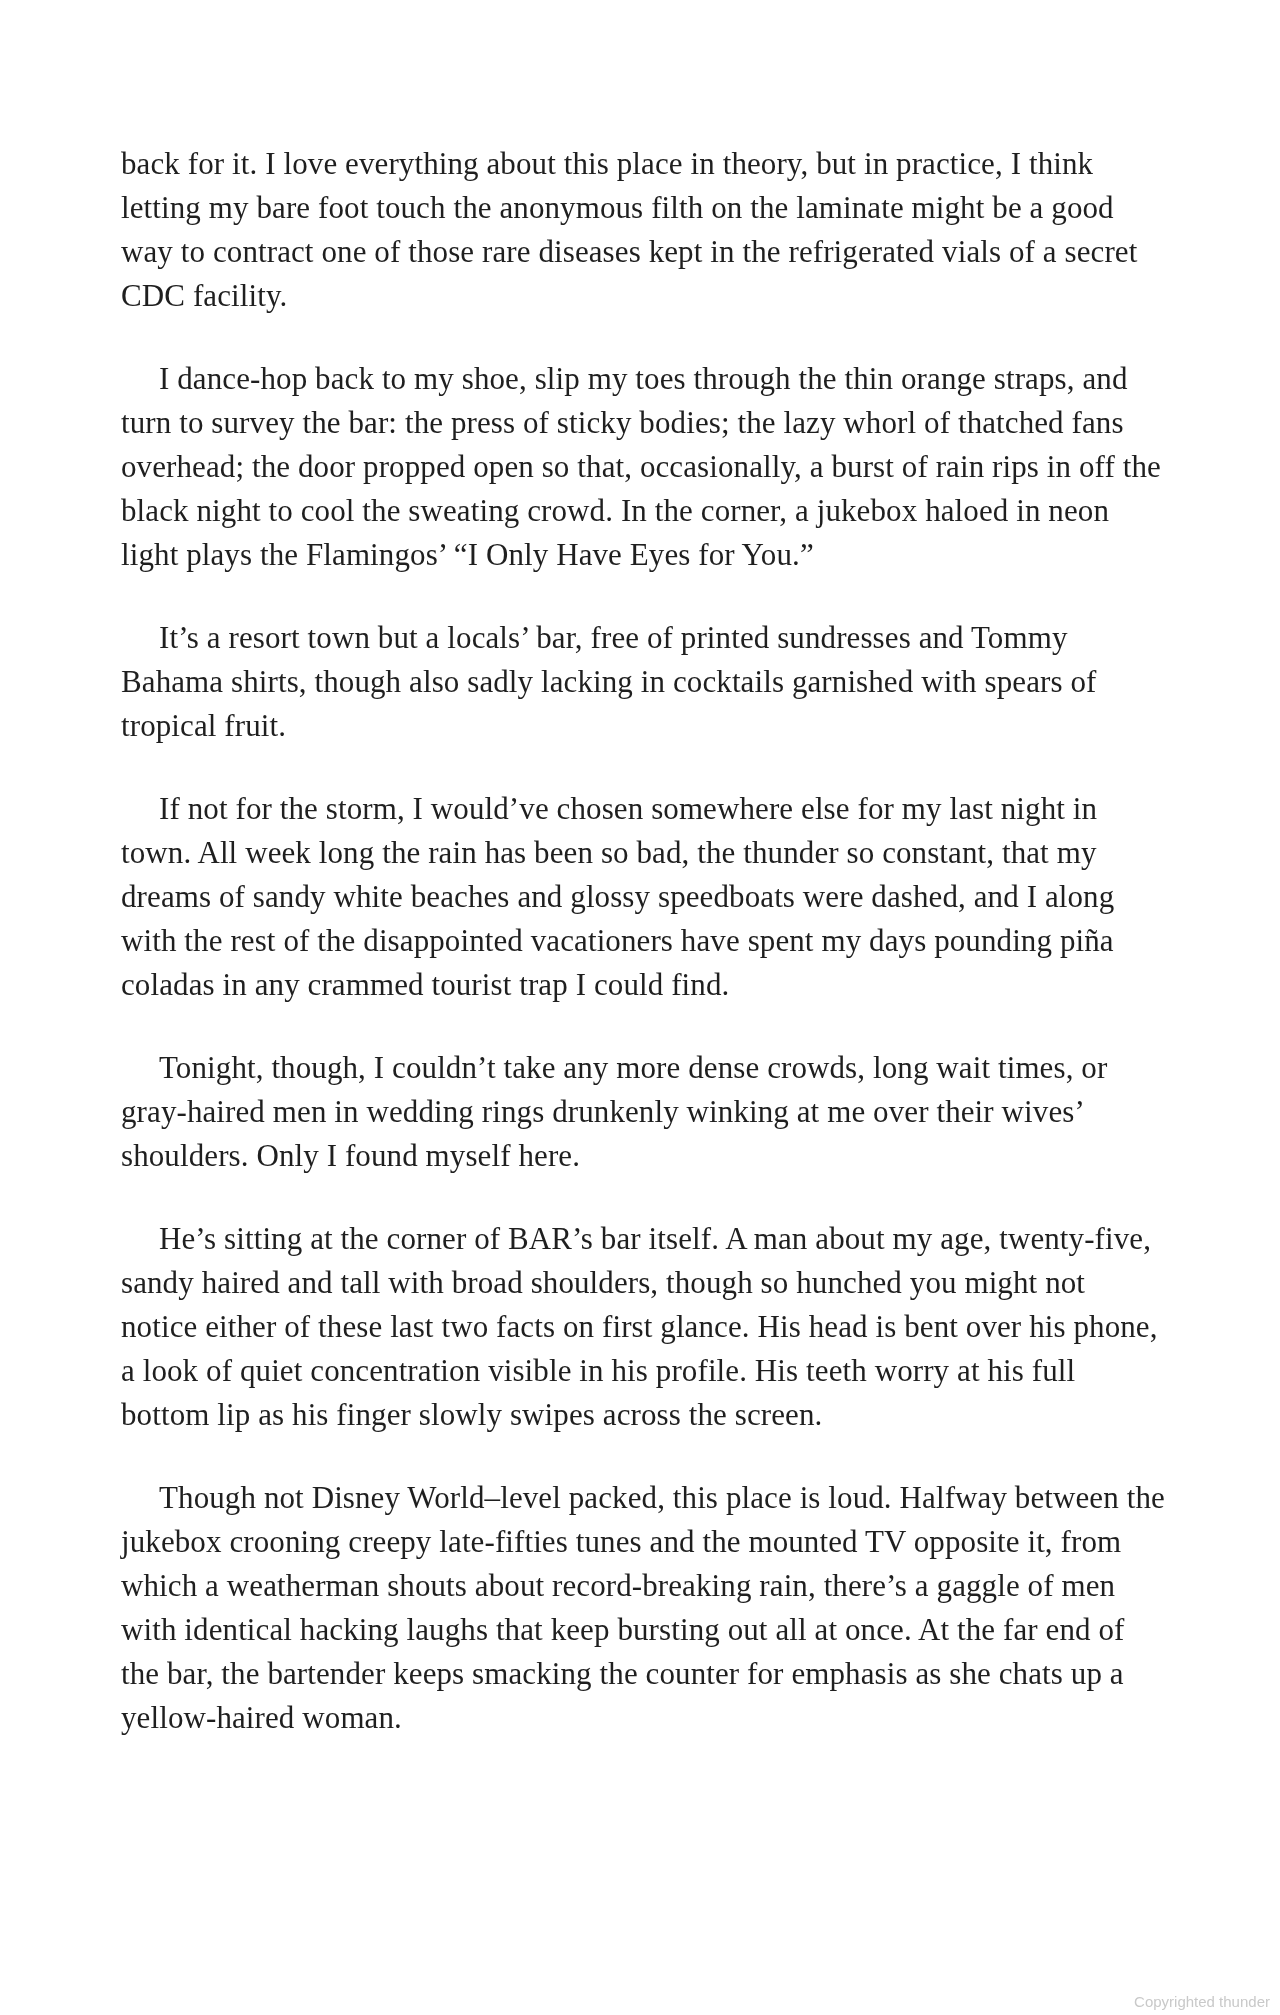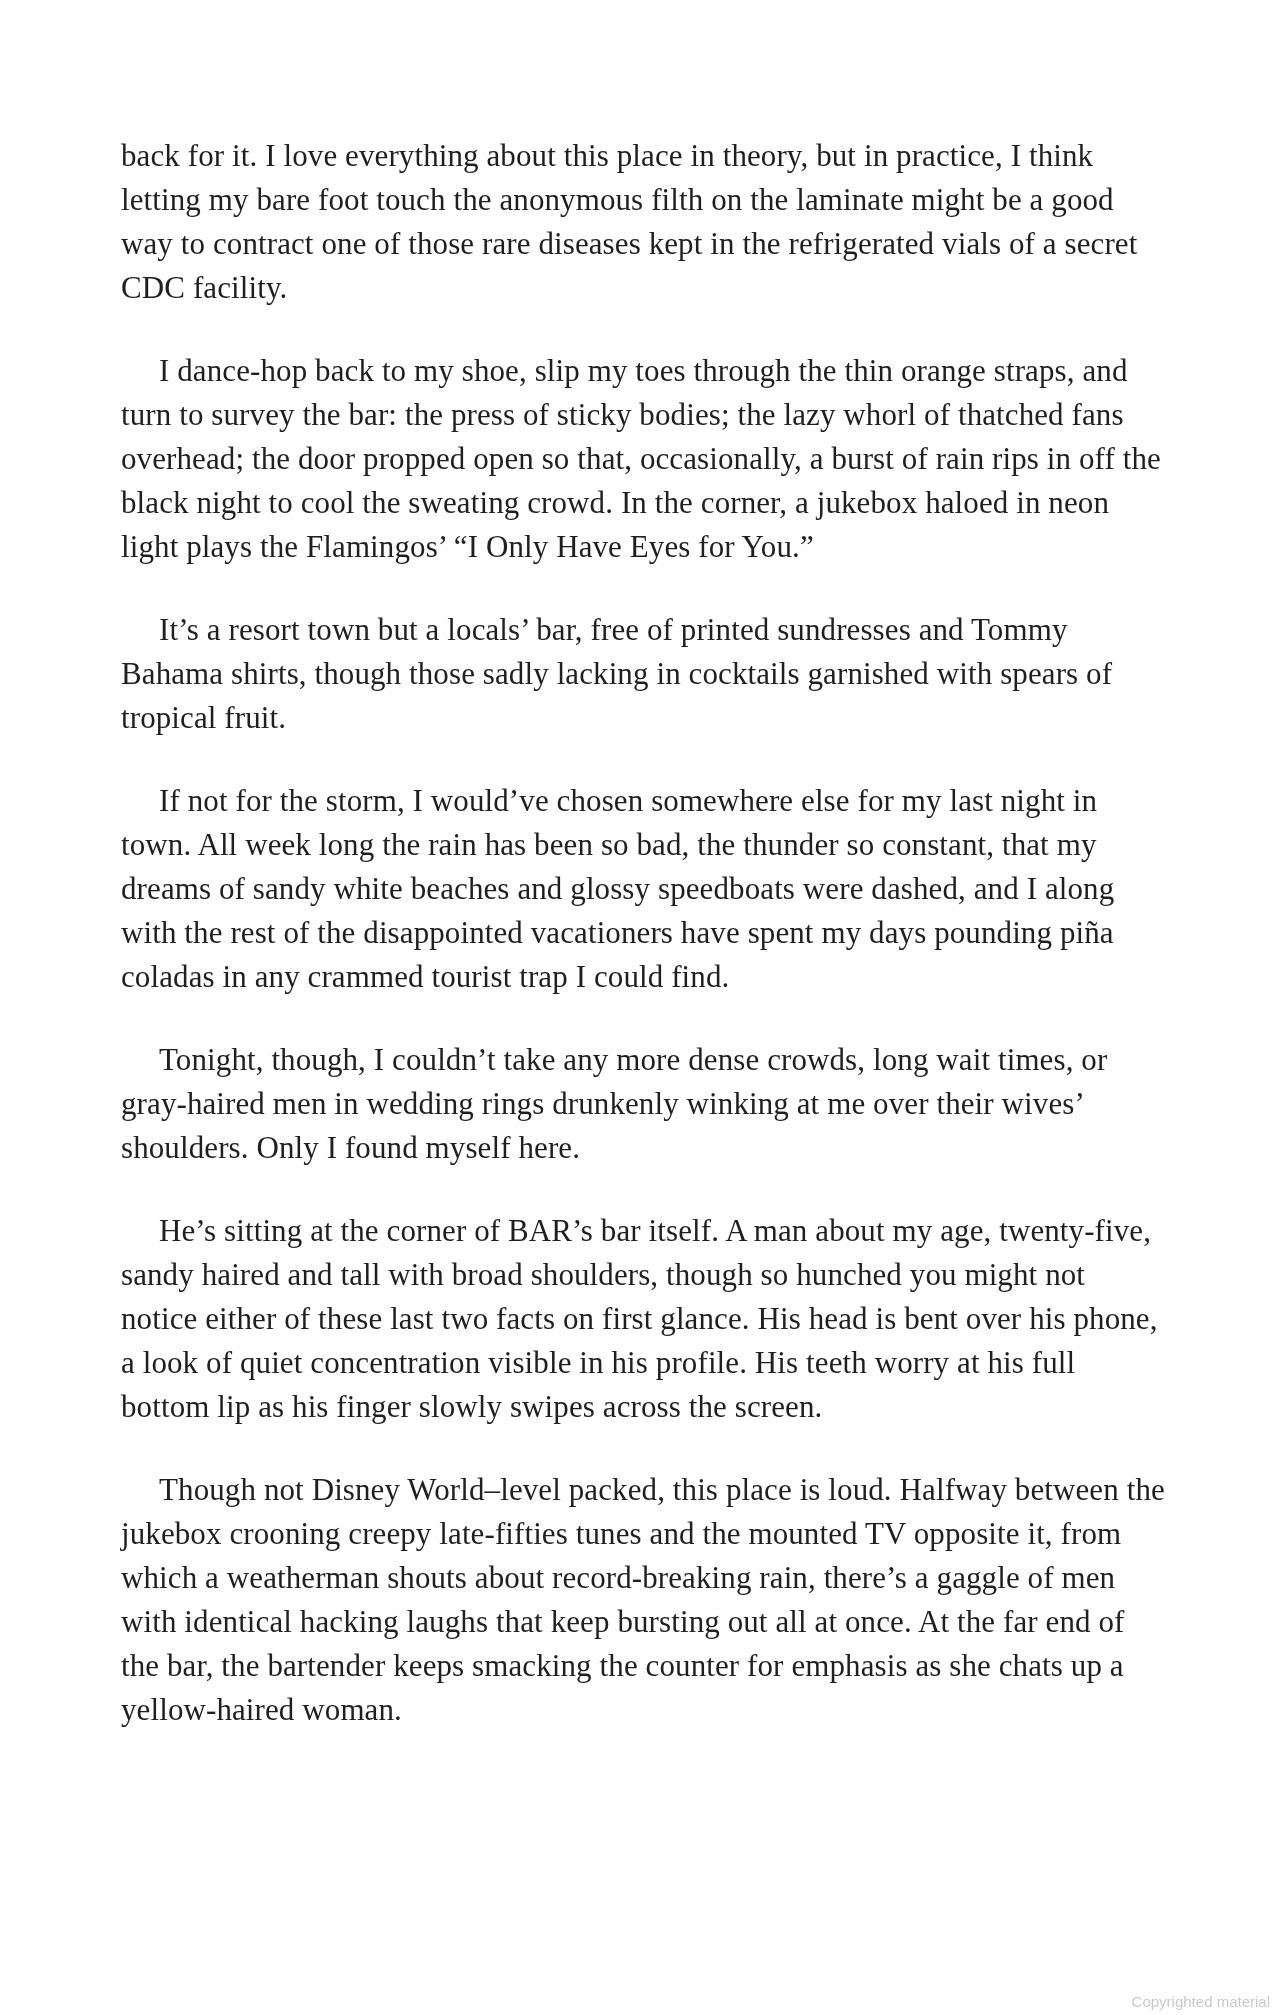--- a/index.html
+++ b/index.html
@@ -18,21 +18,21 @@
     position: absolute;
     left: 0;
     top: 0;
     width: 1280px;
     height: 2015px;
     background: #ffffff;
   }
   .page-text {
     position: absolute;
     left: 121px;
-    top: 134px;
+    top: 142px;
     width: 1048px;
     color: #1f1f1f;
     font-size: 31px;
     line-height: 44px;
     text-align: left;
     letter-spacing: 0.1px;
   }
   p.para {
     margin: 0;
     padding: 0;
@@ -50,20 +50,20 @@
     color: #c9c9c9;
   }
 </style>
 </head>
 <body>
 
 <div class="book-page">
   <div class="page-text">
       <p class="para">back for it. I love everything about this place in theory, but in practice, I think letting my bare foot touch the anonymous filth on the laminate might be a good way to contract one of those rare diseases kept in the refrigerated vials of a secret CDC facility.</p>
       <p class="para indent">I dance-hop back to my shoe, slip my toes through the thin orange straps, and turn to survey the bar: the press of sticky bodies; the lazy whorl of thatched fans overhead; the door propped open so that, occasionally, a burst of rain rips in off the black night to cool the sweating crowd. In the corner, a jukebox haloed in neon light plays the Flamingos’ “I Only Have Eyes for You.”</p>
-      <p class="para indent">It’s a resort town but a locals’ bar, free of printed sundresses and Tommy Bahama shirts, though those sadly lacking in cocktails garnished with spears of tropical fruit.</p>
+      <p class="para indent">It’s a resort town but a locals’ bar, free of printed sundresses and Tommy Bahama shirts, though also sadly lacking in cocktails garnished with spears of tropical fruit.</p>
       <p class="para indent">If not for the storm, I would’ve chosen somewhere else for my last night in town. All week long the rain has been so bad, the thunder so constant, that my dreams of sandy white beaches and glossy speedboats were dashed, and I along with the rest of the disappointed vacationers have spent my days pounding piña coladas in any crammed tourist trap I could find.</p>
       <p class="para indent">Tonight, though, I couldn’t take any more dense crowds, long wait times, or gray-haired men in wedding rings drunkenly winking at me over their wives’ shoulders. Only I found myself here.</p>
       <p class="para indent">He’s sitting at the corner of BAR’s bar itself. A man about my age, twenty-five, sandy haired and tall with broad shoulders, though so hunched you might not notice either of these last two facts on first glance. His head is bent over his phone, a look of quiet concentration visible in his profile. His teeth worry at his full bottom lip as his finger slowly swipes across the screen.</p>
       <p class="para indent">Though not Disney World–level packed, this place is loud. Halfway between the jukebox crooning creepy late-fifties tunes and the mounted TV opposite it, from which a weatherman shouts about record-breaking rain, there’s a gaggle of men with identical hacking laughs that keep bursting out all at once. At the far end of the bar, the bartender keeps smacking the counter for emphasis as she chats up a yellow-haired woman.</p>
     </div>
-  <div class="watermark">Copyrighted material</div>
+  <div class="watermark">Copyrighted thunder</div>
 </div>
 
 </body></html>

